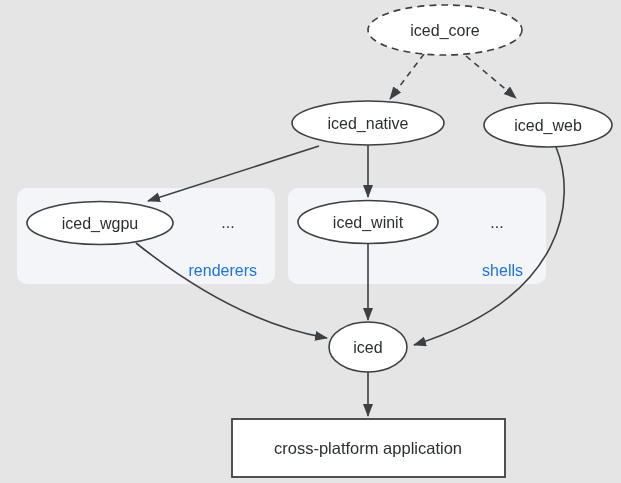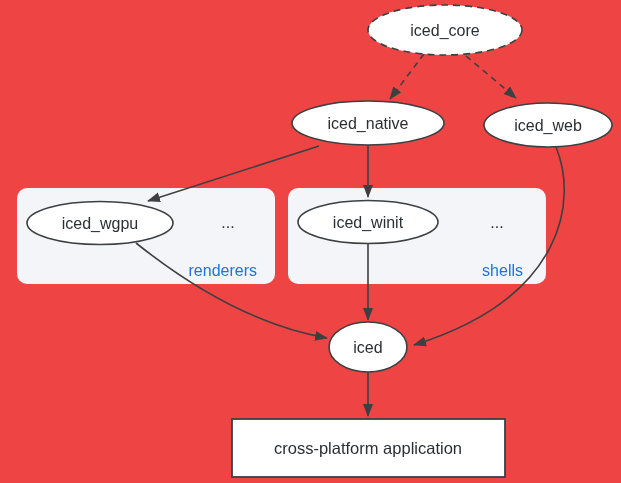--- a/index.html
+++ b/index.html
@@ -4,21 +4,21 @@
 <style>
   html, body {
     margin: 0;
     padding: 0;
     background: #ffffff;
   }
   .canvas {
     position: relative;
     width: 621px;
     height: 483px;
-    background: #ef4444;
+    background: #e5e5e5;
     overflow: hidden;
   }
   svg { display: block; }
   .node-shape {
     fill: #ffffff;
     stroke: #3c4043;
     stroke-width: 1.6;
   }
   .node-shape.dashed {
     stroke-dasharray: 7 5;

